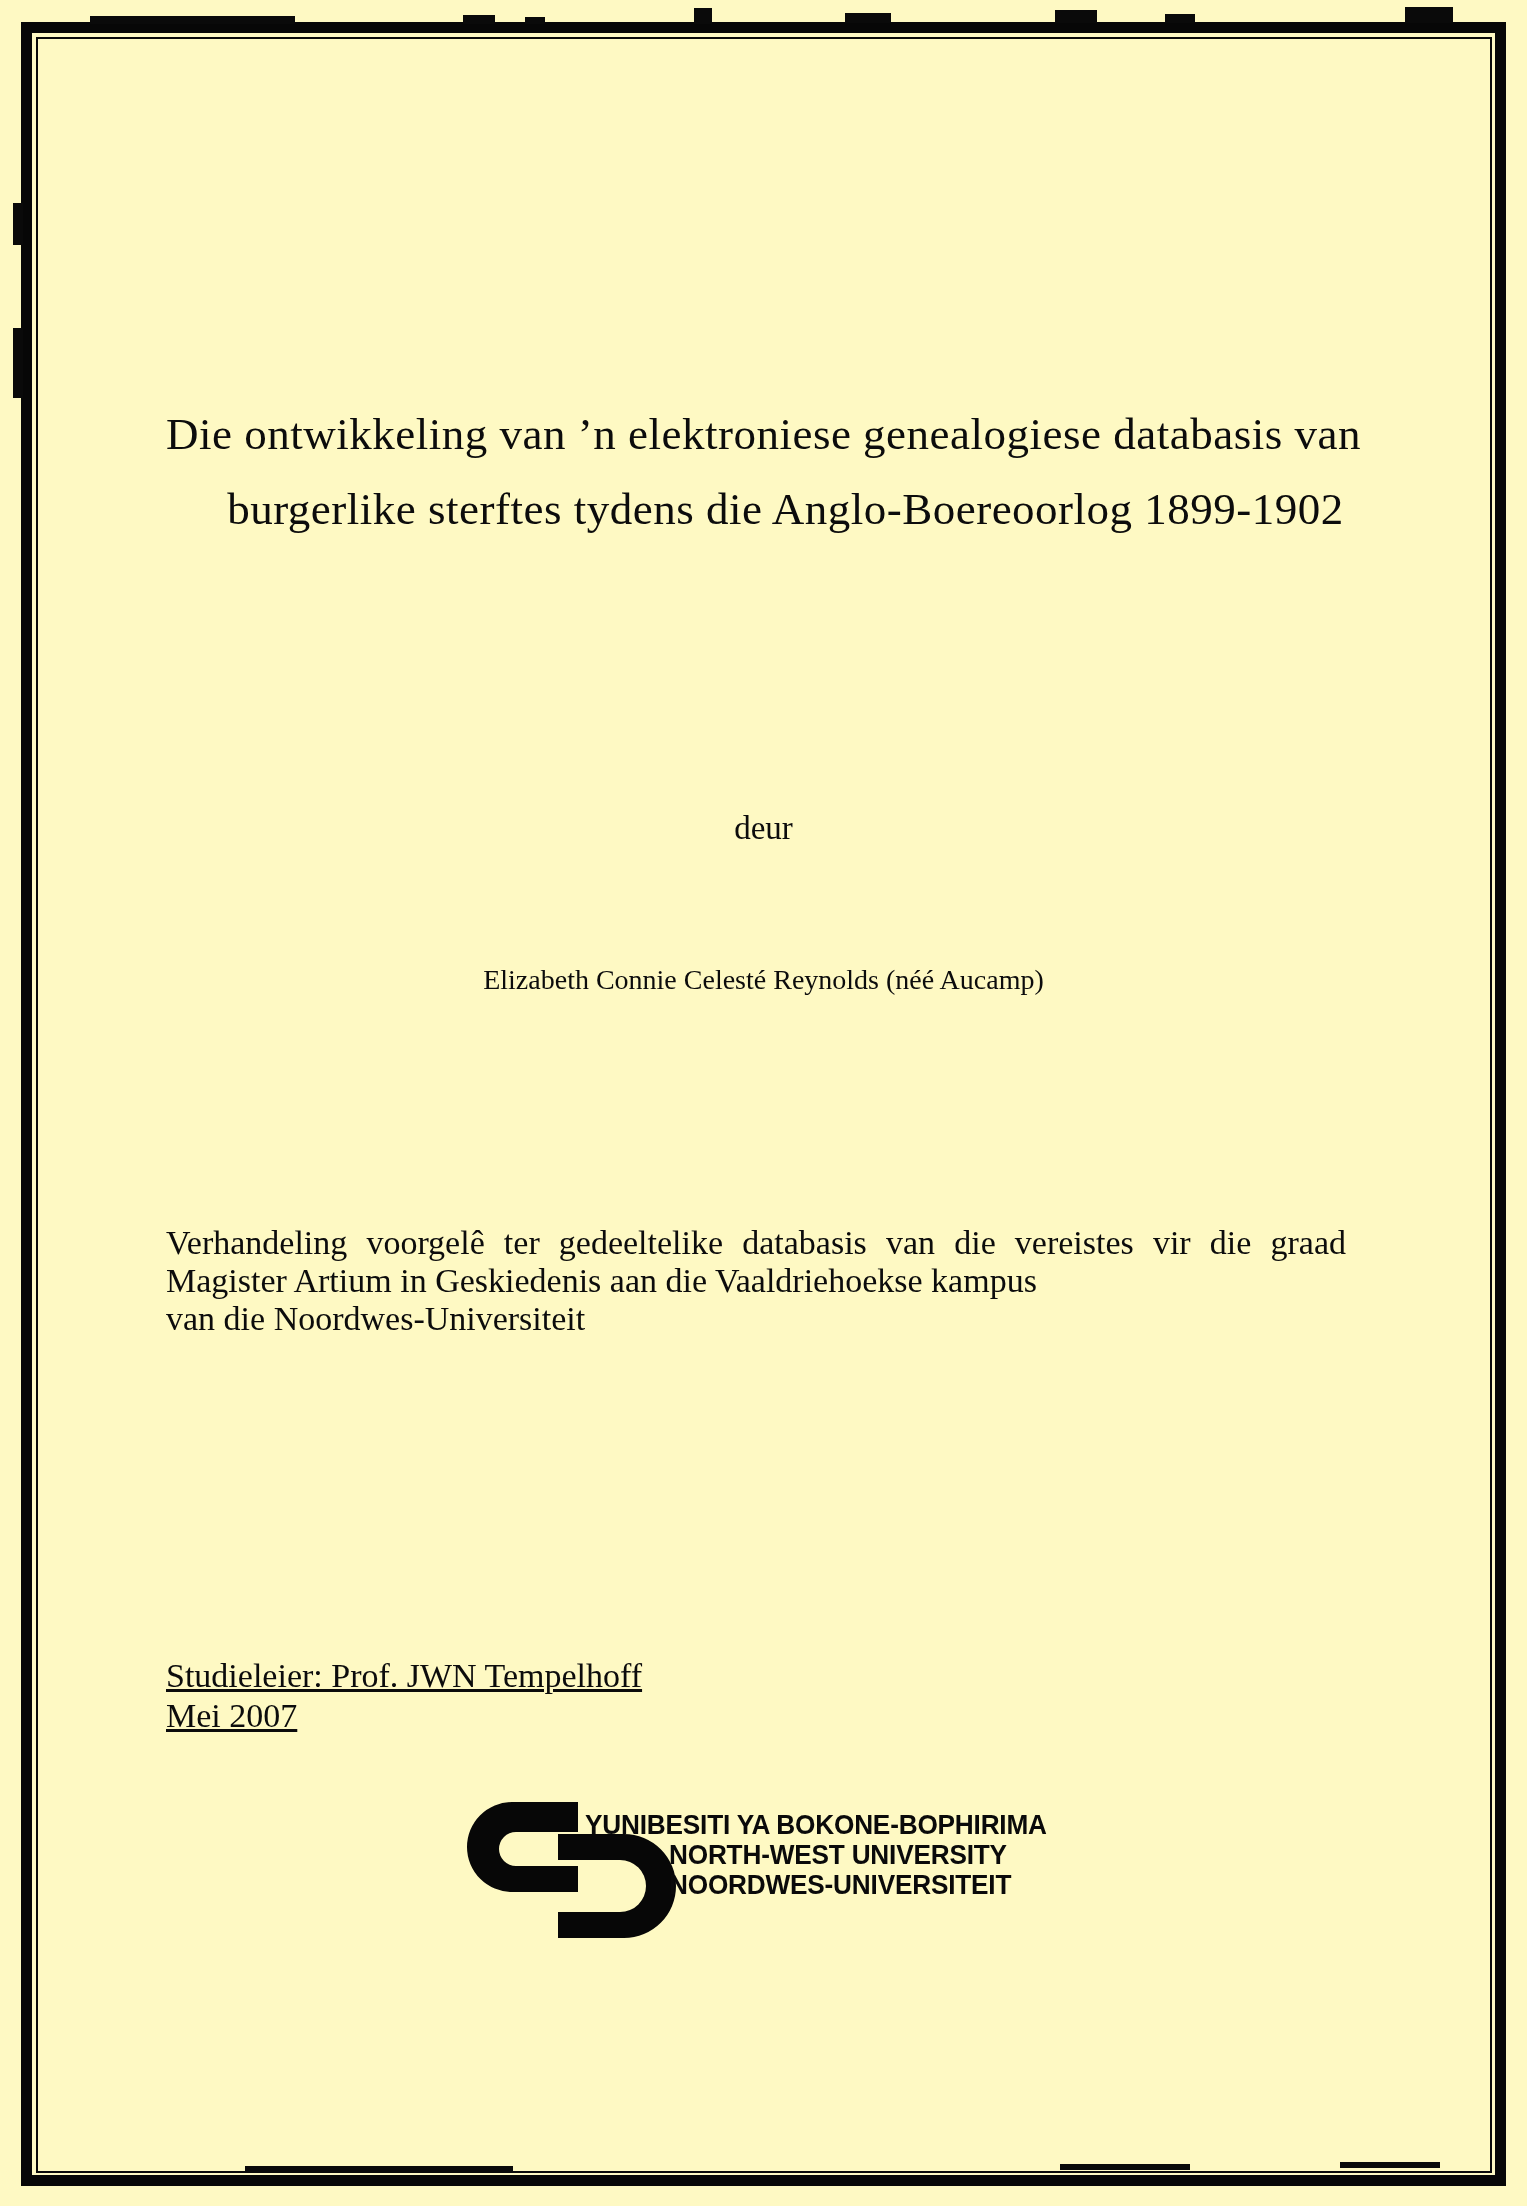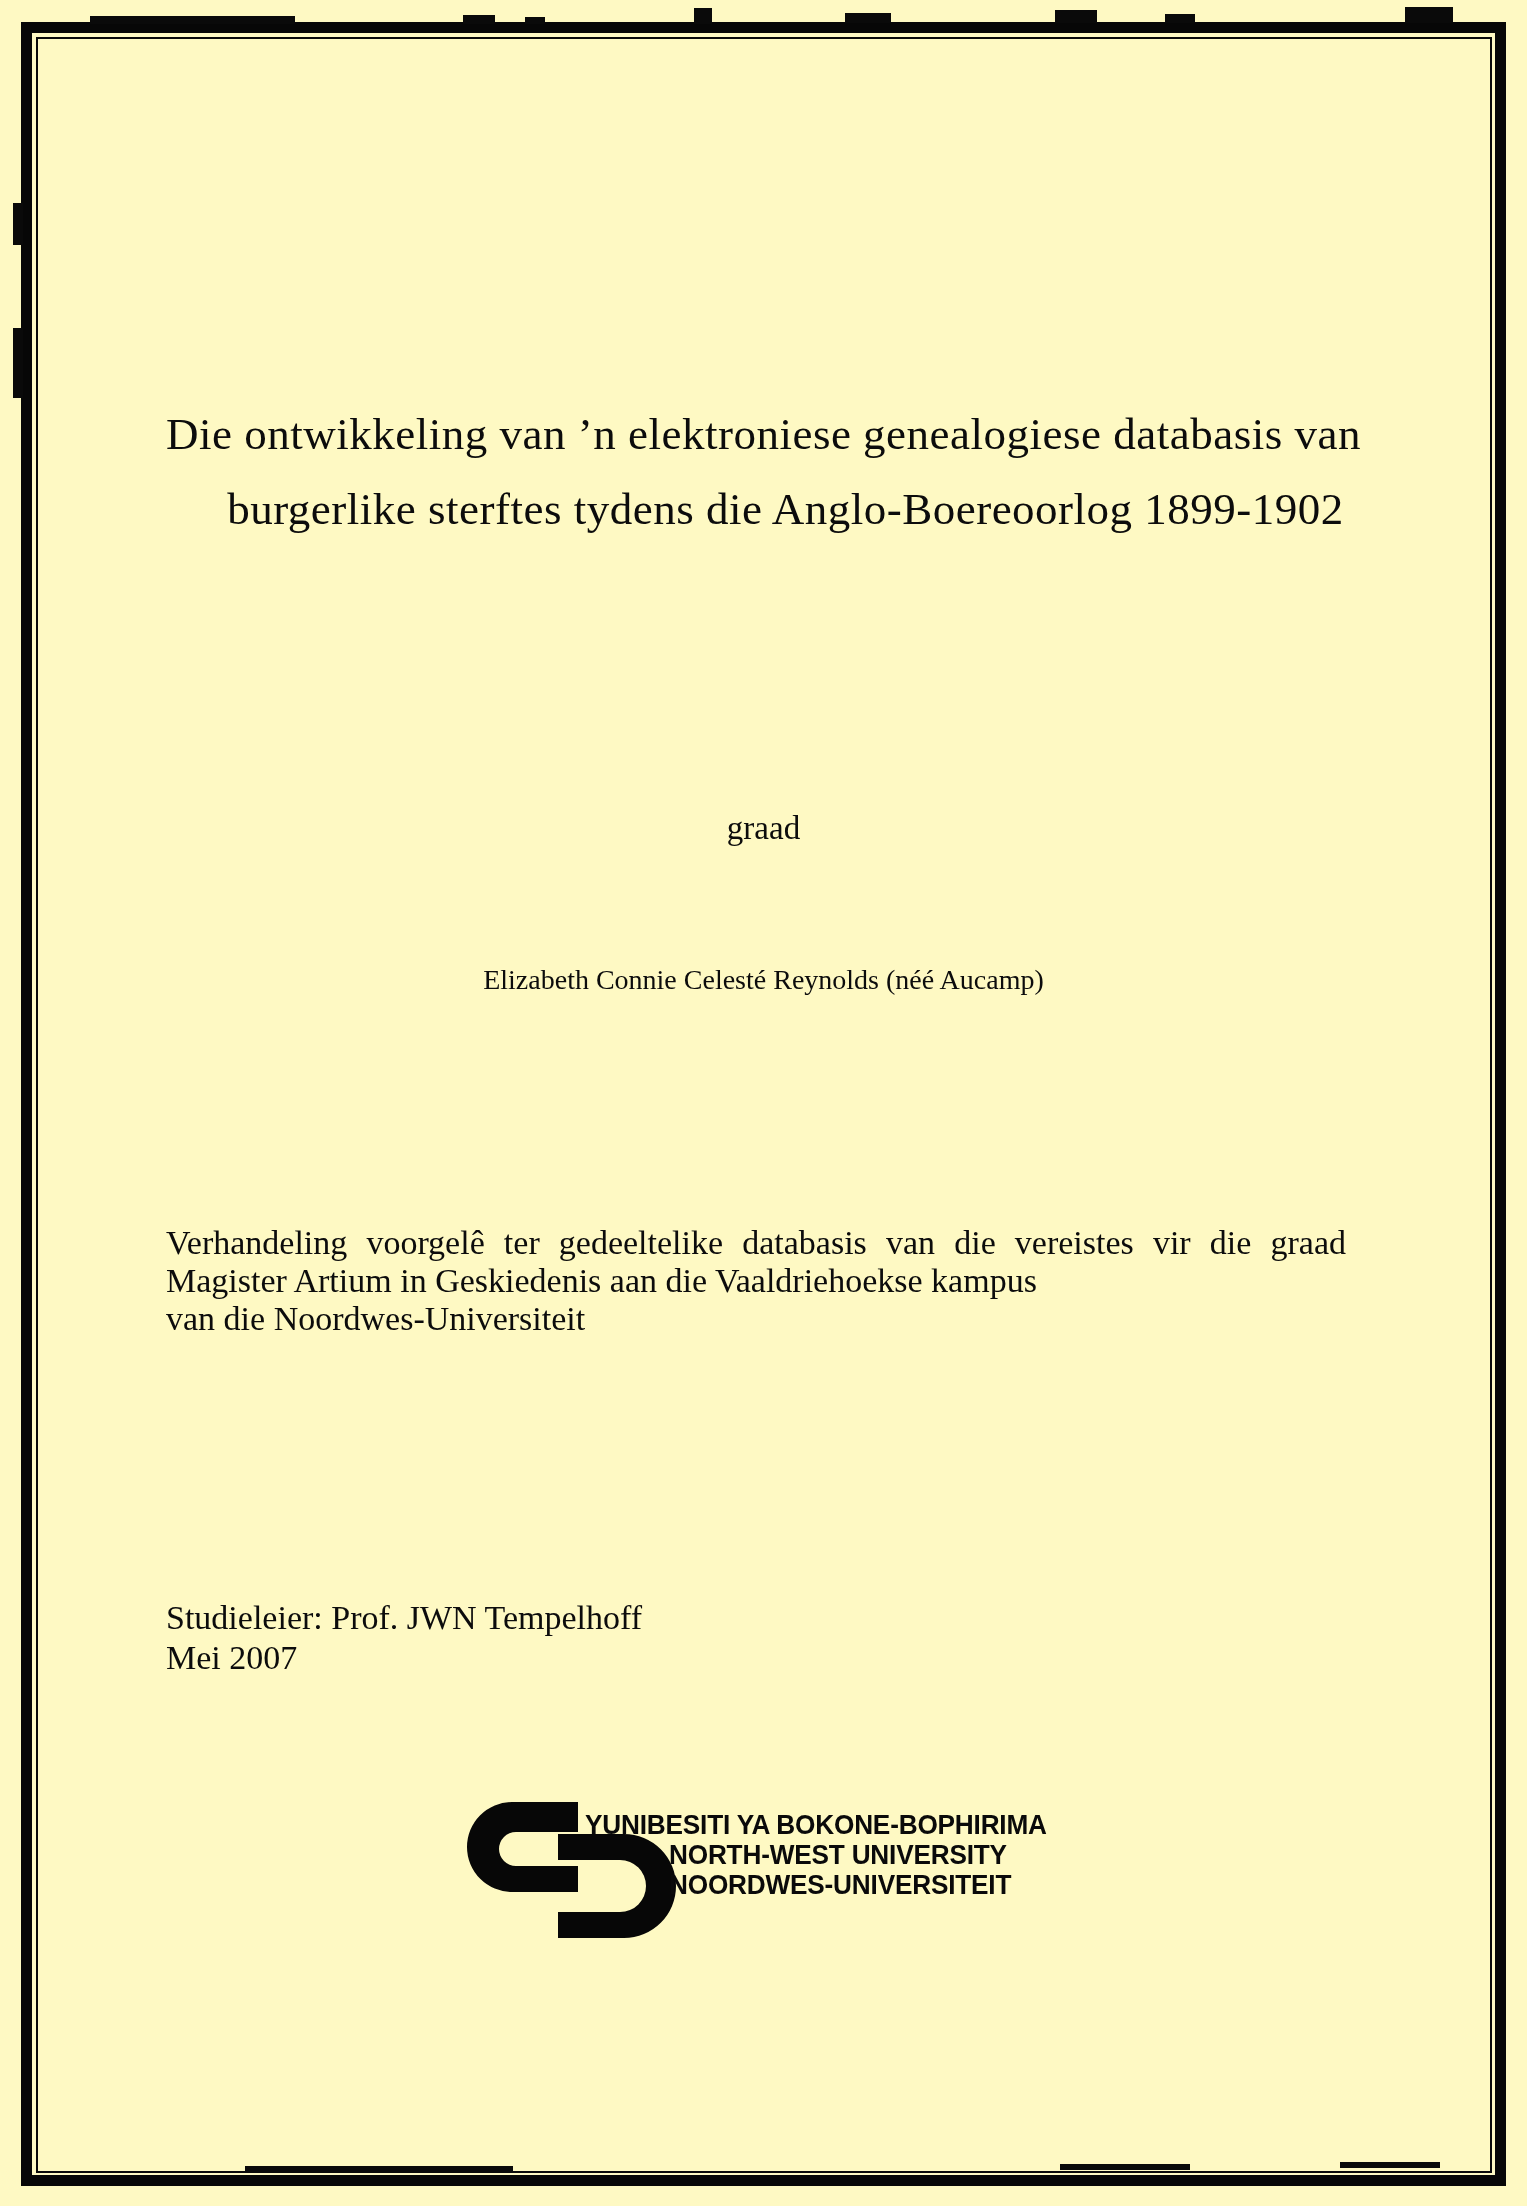--- a/index.html
+++ b/index.html
@@ -70,24 +70,25 @@
     width: 1180px;
     font-size: 34px;
     line-height: 38px;
     text-align: justify;
   }
   .statement .degree-italic {
   }
   .supervisor-block {
     position: absolute;
     left: 166px;
-    top: 1598px;
+    top: 1656px;
     font-size: 34px;
     line-height: 40px;
     white-space: nowrap;
+    text-decoration: underline;
   }
   
   .logo {
     position: absolute;
     left: 463px;
     top: 1798px;
     width: 640px;
     height: 155px;
   }
   .logo-mark {
@@ -128,21 +129,21 @@
   <div class="artifact" style="left:1405px;top:7px;   width:48px;  height:16px;"></div>
   <div class="artifact" style="left:13px;  top:203px; width:10px;  height:42px;"></div>
   <div class="artifact" style="left:13px;  top:328px; width:10px;  height:70px;"></div>
   <div class="artifact" style="left:245px; top:2166px;width:268px; height:5px;"></div>
   <div class="artifact" style="left:1060px;top:2164px;width:130px; height:6px;"></div>
   <div class="artifact" style="left:1340px;top:2162px;width:100px; height:6px;"></div>
 
   <div class="centered title-line1">Die ontwikkeling van ’n elektroniese genealogiese databasis van</div>
   <div class="centered title-line2">burgerlike sterftes tydens die Anglo-Boereoorlog 1899-1902</div>
 
-  <div class="centered byline">graad</div>
+  <div class="centered byline">deur</div>
 
   <div class="centered author">Elizabeth Connie Celesté Reynolds (néé Aucamp)</div>
 
   <div class="statement"><span>Verhandeling voorgelê ter gedeeltelike databasis van die vereistes vir die graad </span><span class="degree-italic">Magister Artium</span><span> in Geskiedenis aan die Vaaldriehoekse kampus</span><br><span>van die Noordwes-Universiteit</span></div>
 
   <div class="supervisor-block">
     <div>Studieleier: Prof. JWN Tempelhoff</div>
     <div>Mei 2007</div>
   </div>
 

